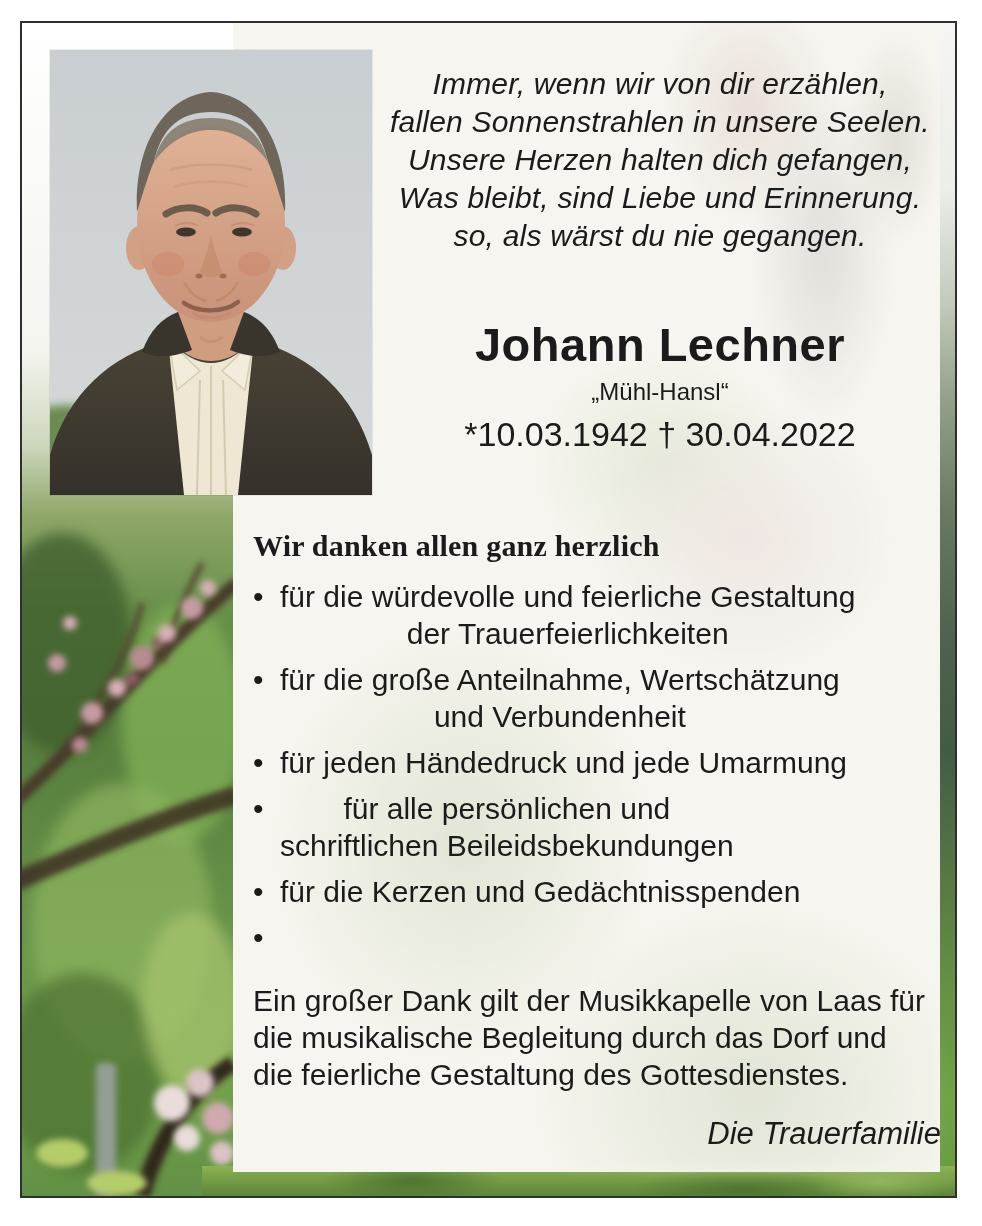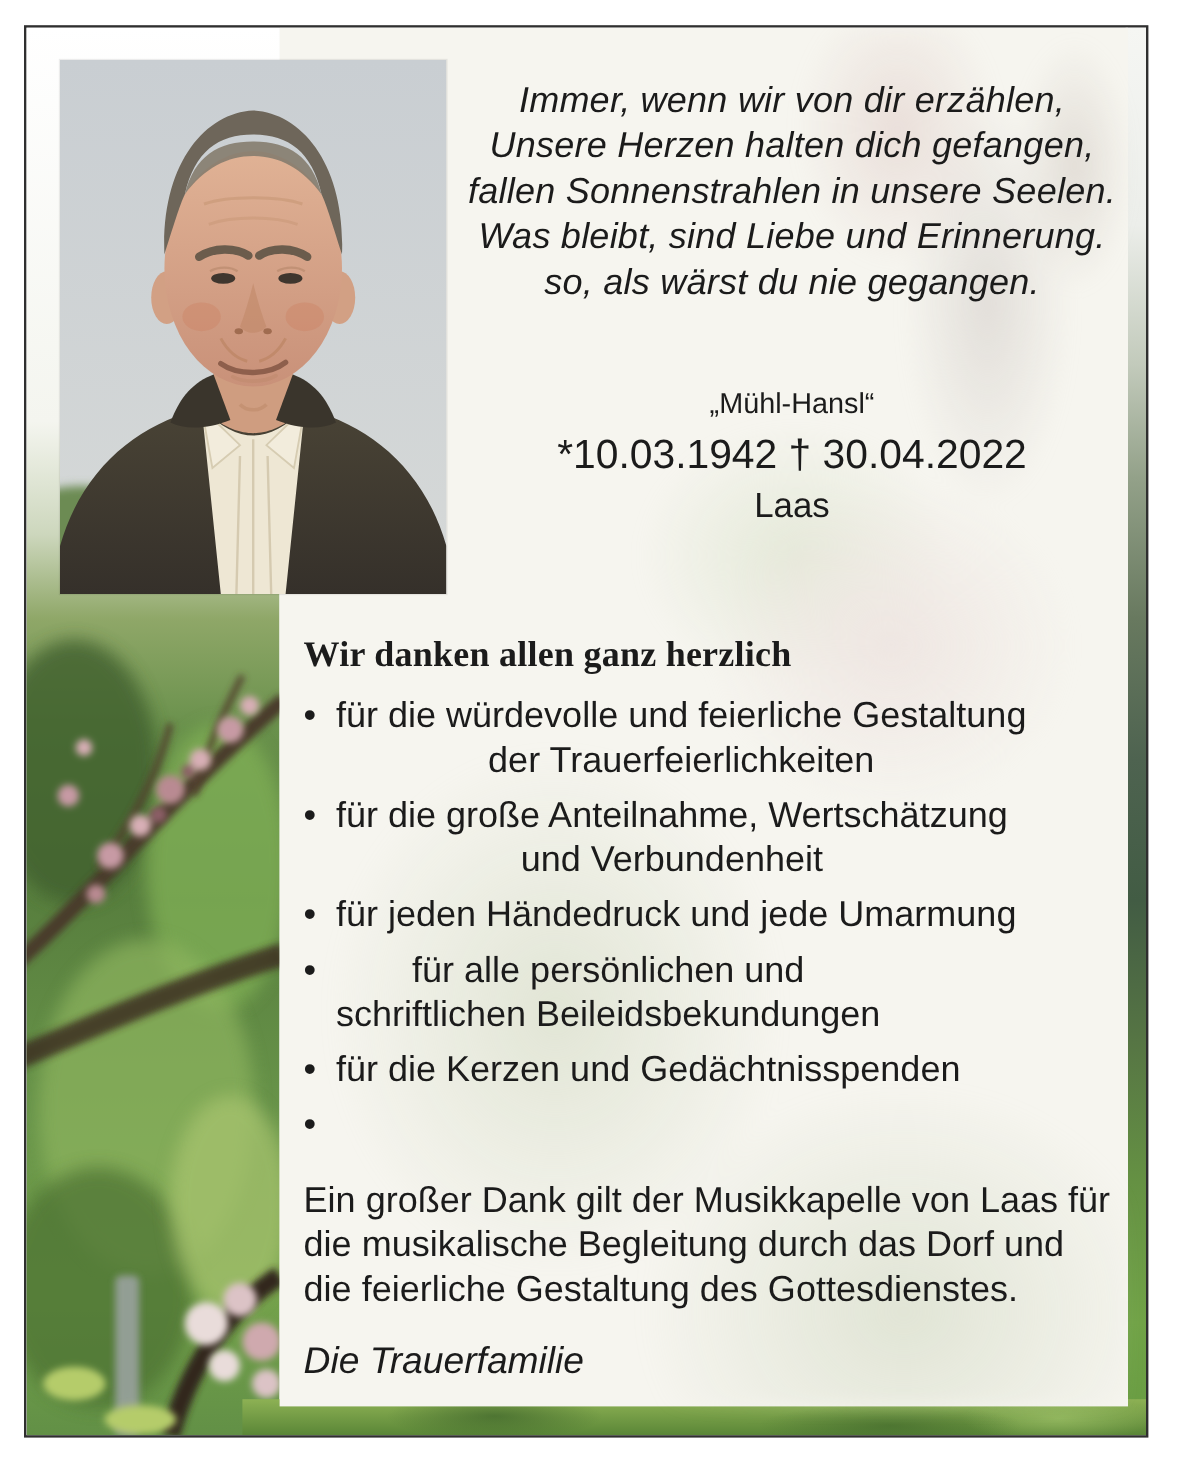--- a/index.html
+++ b/index.html
@@ -65,21 +65,21 @@
   .dates{font-size:34px;margin-top:9px;white-space:nowrap;}
   .dates .death{text-align:center;}
   .place{font-size:29px;margin-top:7px;}
   .thanks{position:absolute;left:231px;top:504px;width:702px;font-size:30px;line-height:37px;}
   .thanks h2{font-size:30px;font-weight:bold;margin:0 0 14px 0;letter-spacing:.2px;white-space:nowrap;font-family:Liberation Serif, serif;}
   .thanks ul{list-style:none;margin:0;padding:0;}
   .thanks li{display:flex;gap:13px;margin:0 0 9px 0;}
   .bullet{flex:0 0 14px;line-height:37px;}
   .item-text{white-space:nowrap;text-align:center;}
   .closing{margin-top:26px;white-space:nowrap;}
-  .signature{margin-top:22px;text-align:left;font-style:italic;font-size:31px;padding-right:14px;}
+  .signature{margin-top:22px;text-align:right;font-style:italic;font-size:31px;padding-right:14px;}
 </style>
 </head>
 <body>
 
 <div class="card">
 
   <svg class="left-foliage" viewBox="0 0 211 1173" preserveAspectRatio="none" xmlns="http://www.w3.org/2000/svg">
     <defs>
       <linearGradient id="lg" x1="0" y1="0" x2="0" y2="1">
         <stop offset="0" stop-color="#ffffff"></stop>
@@ -194,33 +194,33 @@
       <path d="M134,253 C148,263 174,263 188,252" stroke="#8e5f4c" stroke-width="4.5" stroke-linecap="round" fill="none"></path>
       <path d="M144,264 C152,269 170,269 180,263" stroke="#c08a6e" stroke-width="3" stroke-linecap="round" fill="none" opacity=".6"></path>
       <path d="M150,287 C156,293 166,293 172,287" stroke="#bb8866" stroke-width="3" fill="none" opacity=".5"></path>
     </svg>
   </div>
 
   <div class="textlayer">
 
     <div class="poem">
         <div>Immer, wenn wir von dir erzählen,</div>
+        <div>fallen Sonnenstrahlen in unsere Seelen.</div>
         <div>Unsere Herzen halten dich gefangen,</div>
-        <div>fallen Sonnenstrahlen in unsere Seelen.</div>
         <div>Was bleibt, sind Liebe und Erinnerung.</div>
         <div>so, als wärst du nie gegangen.</div>
       </div>
 
     <div class="id-block">
+      <div class="name">Johann Lechner</div>
       <div class="nickname">„Mühl-Hansl“</div>
       <div class="dates">
         <span class="birth">*10.03.1942</span>
         <span class="death">† 30.04.2022</span>
       </div>
-      <div class="place">Laas</div>
     </div>
 
     <div class="thanks">
       <h2>Wir danken allen ganz herzlich</h2>
       <ul>
           <li>
             <span class="bullet">•</span>
             <div class="item-text">für die würdevolle und feierliche Gestaltung<br>der Trauerfeierlichkeiten</div>
           </li>
           <li>

